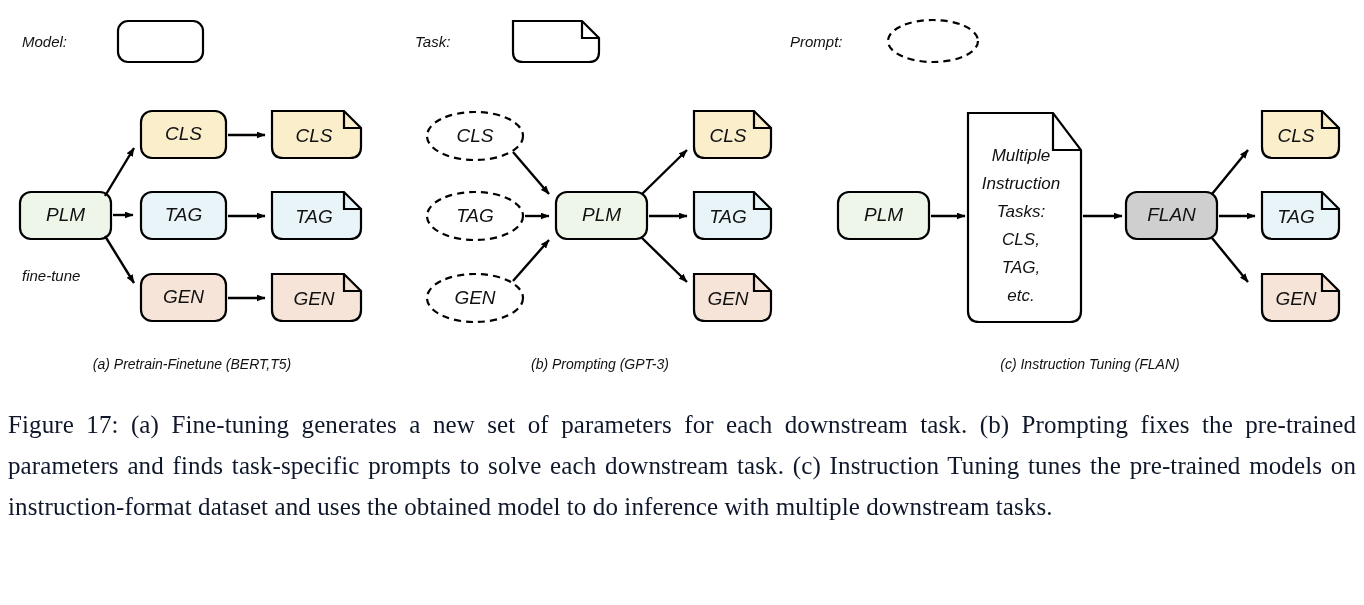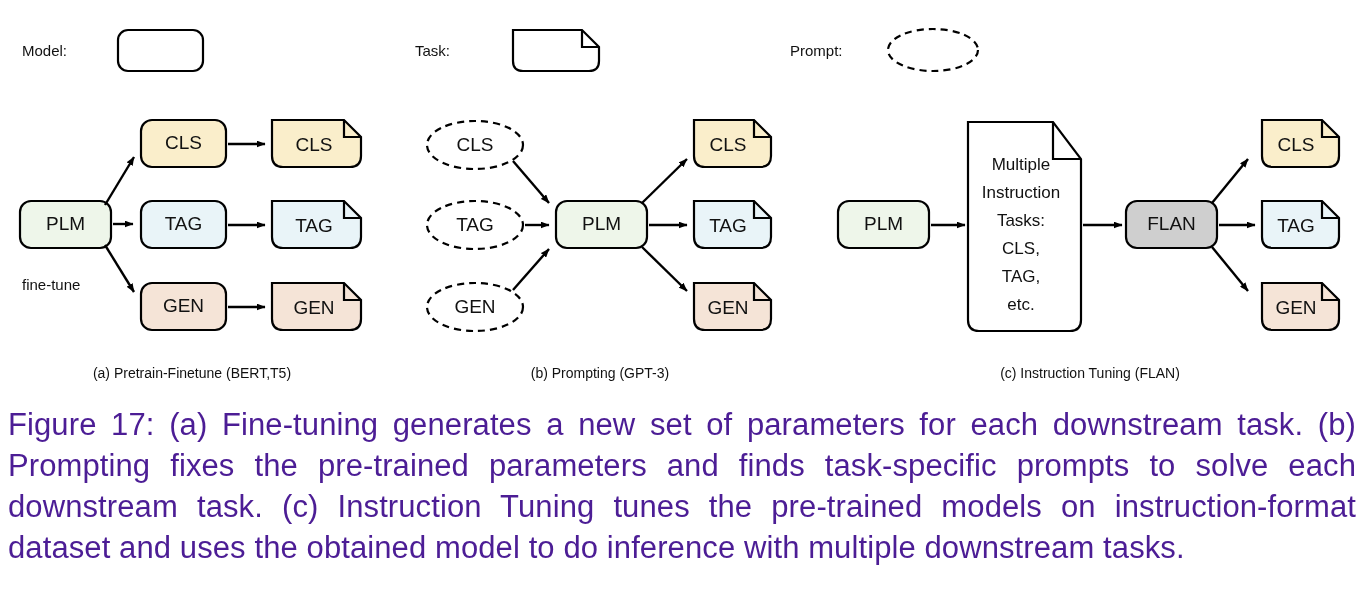--- a/index.html
+++ b/index.html
@@ -12,23 +12,24 @@
     height: 605px;
     position: relative;
     font-family: "Liberation Sans", sans-serif;
     color: #000000;
     overflow: hidden;
   }
 
   
   #figure-area {
     position: absolute;
-    left: 0; top: 9px;
+    left: 0; top: 0;
     width: 1364px;
     height: 390px;
+    font-style: italic;
   }
   #figure-svg { display: block; }
 
   .shape-label {
     font-family: "Liberation Sans", sans-serif;
     font-size: 19px;
     fill: #111111;
     text-anchor: middle;
     dominant-baseline: middle;
   }
@@ -74,24 +75,24 @@
     stroke-width: 2.4;
     fill: none;
   }
 
   
   #figure-caption {
     position: absolute;
     left: 8px;
     top: 404px;
     width: 1348px;
-    font-family: Liberation Sans, sans-serif;
-    font-size: 31px;
+    font-family: Liberation Serif, serif;
+    font-size: 25px;
     line-height: 41px;
-    color: #4c1d95;
+    color: #0f172a;
     text-align: justify;
     text-justify: inter-word;
     letter-spacing: 0.1px;
   }
 </style>
 </head>
 <body>
 
 <div id="figure-area">
   <svg id="figure-svg" width="1364" height="390" viewBox="0 0 1364 390" xmlns="http://www.w3.org/2000/svg">

